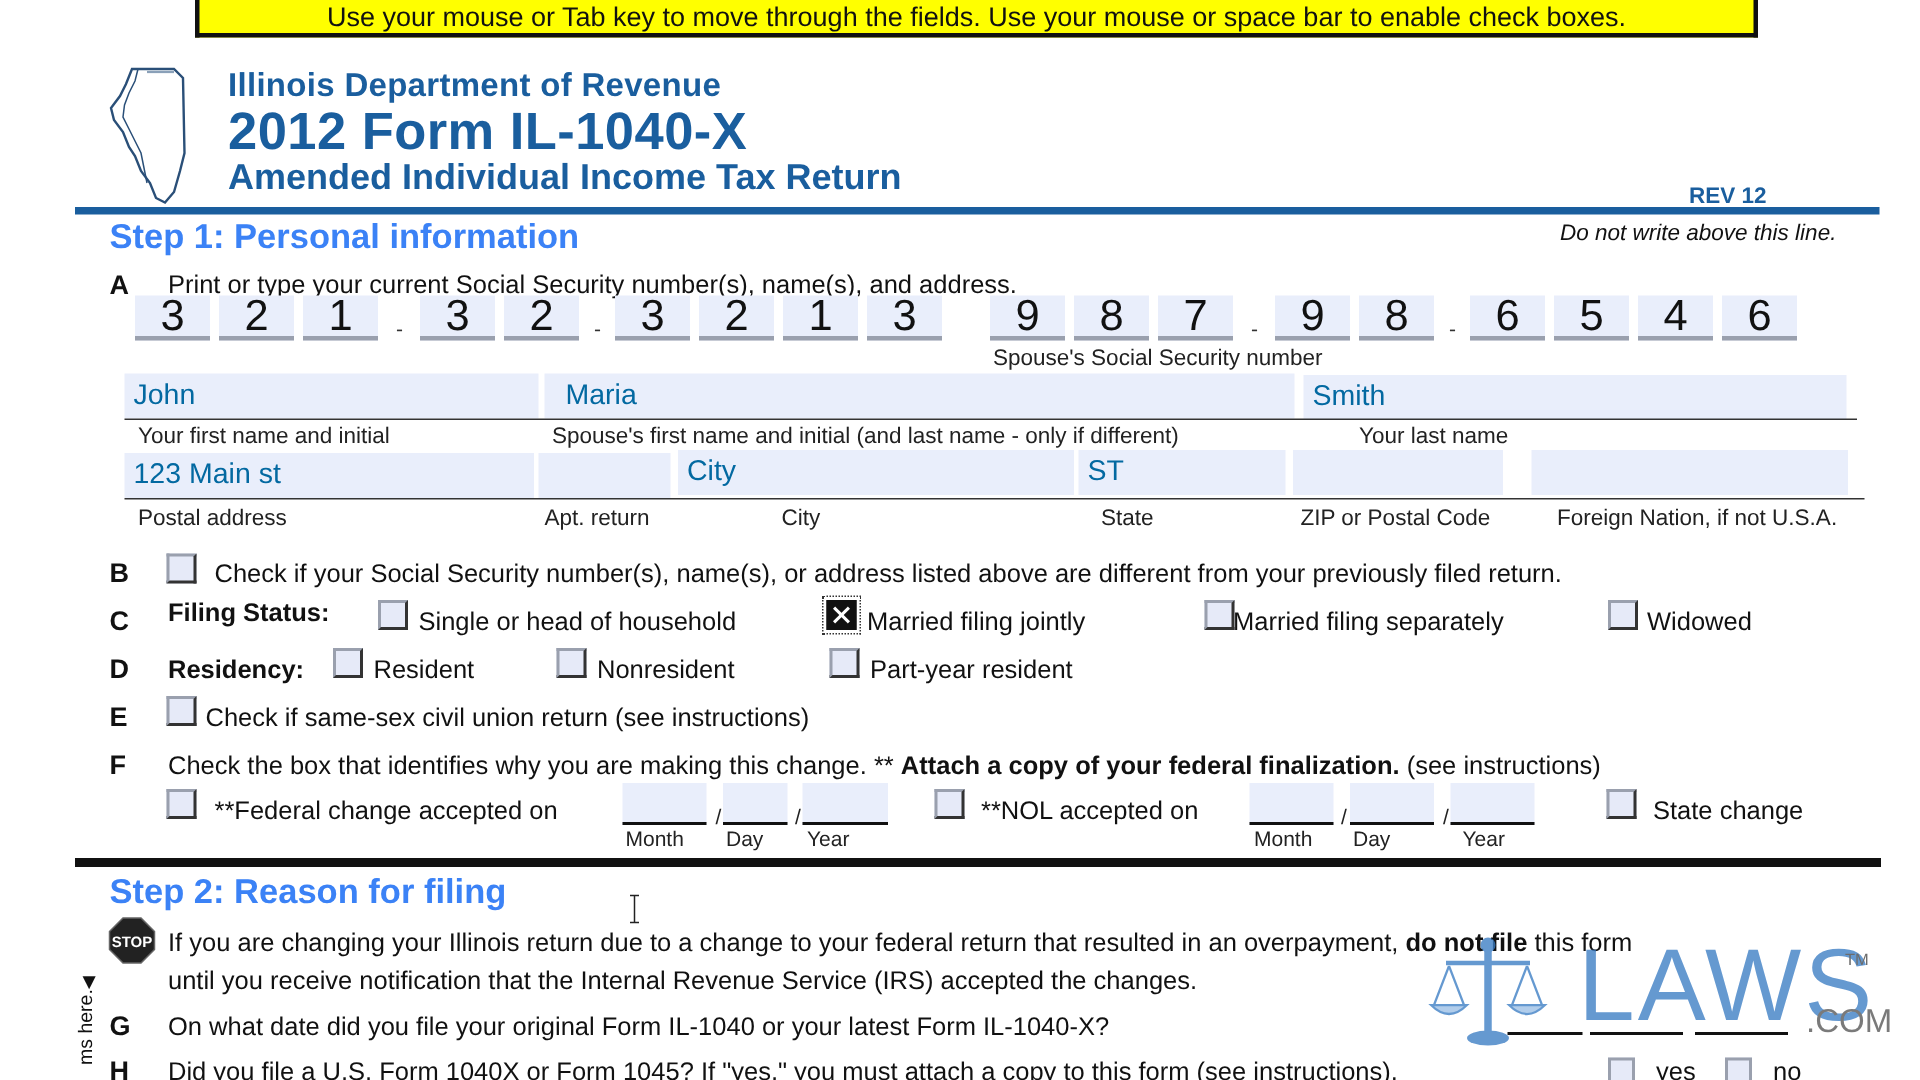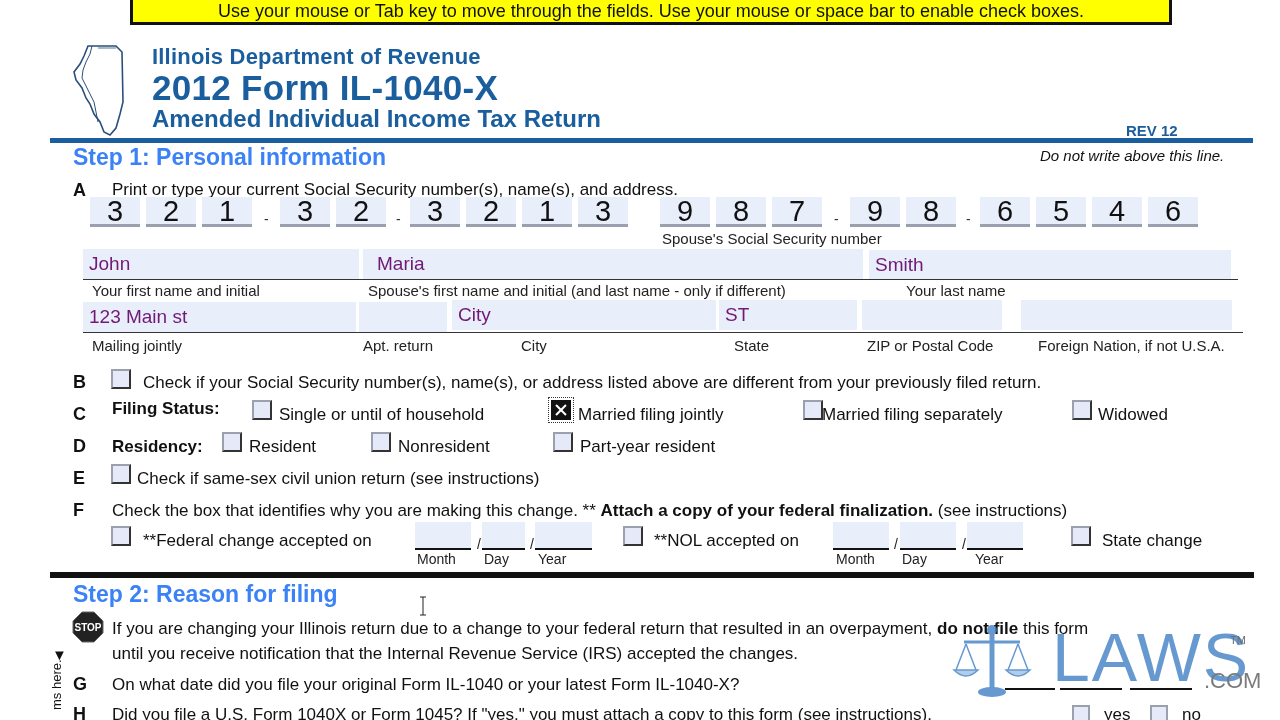--- a/index.html
+++ b/index.html
@@ -20,21 +20,21 @@
 
   .step-title { font-size: 23px; font-weight: bold; color: #3b82f6; }
   .letter { font-size: 18px; font-weight: bold; color: #111; }
   .txt { font-size: 17px; color: #111; white-space: nowrap; }
   .lbl { font-size: 15px; color: #222; white-space: nowrap; }
   .small-lbl { font-size: 14px; color: #222; white-space: nowrap; }
 
   .digit { width: 50px; height: 30px; background: #e9eefb; border-bottom: 3px solid #9aa0ae; font-size: 29px; text-align: center; line-height: 29px; color: #111; }
   .dash { font-size: 14px; color: #333; }
 
-  .field { background: #e9eefb; height: 30px; font-size: 19px; line-height: 30px; padding-left: 6px; color: #701a75; }
+  .field { background: #e9eefb; height: 30px; font-size: 19px; line-height: 30px; padding-left: 6px; color: #0369a1; }
   .line { height: 1px; background: #333; }
 
   .cb { width: 20px; height: 20px; background: #e6eaf8; border: 2px solid #9aa0ae; border-right-color: #333; border-bottom-color: #333; }
   .cb.checked { background: #111; border: 2px solid #111; outline: 1px dotted #333; outline-offset: 2px; }
   .cb.checked::before, .cb.checked::after { content: ""; position: absolute; left: 1px; top: 7px; width: 14px; height: 2px; background: #fff; }
   .cb.checked::before { transform: rotate(45deg); }
   .cb.checked::after { transform: rotate(-45deg); }
 
   .date-box { height: 28px; background: #e9eefb; border-bottom: 2px solid #111; }
   .black-rule { left: 50px; top: 572px; width: 1204px; height: 6px; background: #111; }
@@ -103,35 +103,35 @@
 <div class="abs lbl" style="left:368px; top:282px;">Spouse's first name and initial (and last name - only if different)</div>
 <div class="abs lbl" style="left:906px; top:282px;">Your last name</div>
 
 <div class="abs field" style="left:83px; top:302px; width:273px;">123 Main st</div>
 <div class="abs field" style="left:359px; top:302px; width:88px;"></div>
 <div class="abs field" style="left:452px; top:300px; width:264px;">City</div>
 <div class="abs field" style="left:719px; top:300px; width:138px;">ST</div>
 <div class="abs field" style="left:862px; top:300px; width:140px;"></div>
 <div class="abs field" style="left:1021px; top:300px; width:211px;"></div>
 <div class="abs line" style="left:83px; top:332px; width:1160px;"></div>
-<div class="abs lbl" style="left:92px; top:337px;">Mailing jointly</div>
+<div class="abs lbl" style="left:92px; top:337px;">Postal address</div>
 <div class="abs lbl" style="left:363px; top:337px;">Apt. return</div>
 <div class="abs lbl" style="left:521px; top:337px;">City</div>
 <div class="abs lbl" style="left:734px; top:337px;">State</div>
 <div class="abs lbl" style="left:867px; top:337px;">ZIP or Postal Code</div>
 <div class="abs lbl" style="left:1038px; top:337px;">Foreign Nation, if not U.S.A.</div>
 
 <div class="abs letter" style="left:73px; top:372px;">B</div>
 <div class="abs cb" style="left:111px; top:369px;"></div>
 <div class="abs txt" style="left:143px; top:373px;">Check if your Social Security number(s), name(s), or address listed above are different from your previously filed return.</div>
 
 <div class="abs letter" style="left:73px; top:404px;">C</div>
 <div class="abs txt" style="left:112px; top:399px; font-weight:bold;">Filing Status:</div>
 <div class="abs cb" style="left:252px; top:400px;"></div>
-<div class="abs txt" style="left:279px; top:405px;">Single or until of household</div>
+<div class="abs txt" style="left:279px; top:405px;">Single or head of household</div>
 <div class="abs cb checked" style="left:551px; top:400px;"></div>
 <div class="abs txt" style="left:578px; top:405px;">Married filing jointly</div>
 <div class="abs cb" style="left:803px; top:400px;"></div>
 <div class="abs txt" style="left:822px; top:405px;">Married filing separately</div>
 <div class="abs cb" style="left:1072px; top:400px;"></div>
 <div class="abs txt" style="left:1098px; top:405px;">Widowed</div>
 
 <div class="abs letter" style="left:73px; top:436px;">D</div>
 <div class="abs txt" style="left:112px; top:437px; font-weight:bold;">Residency:</div>
 <div class="abs cb" style="left:222px; top:432px;"></div>

